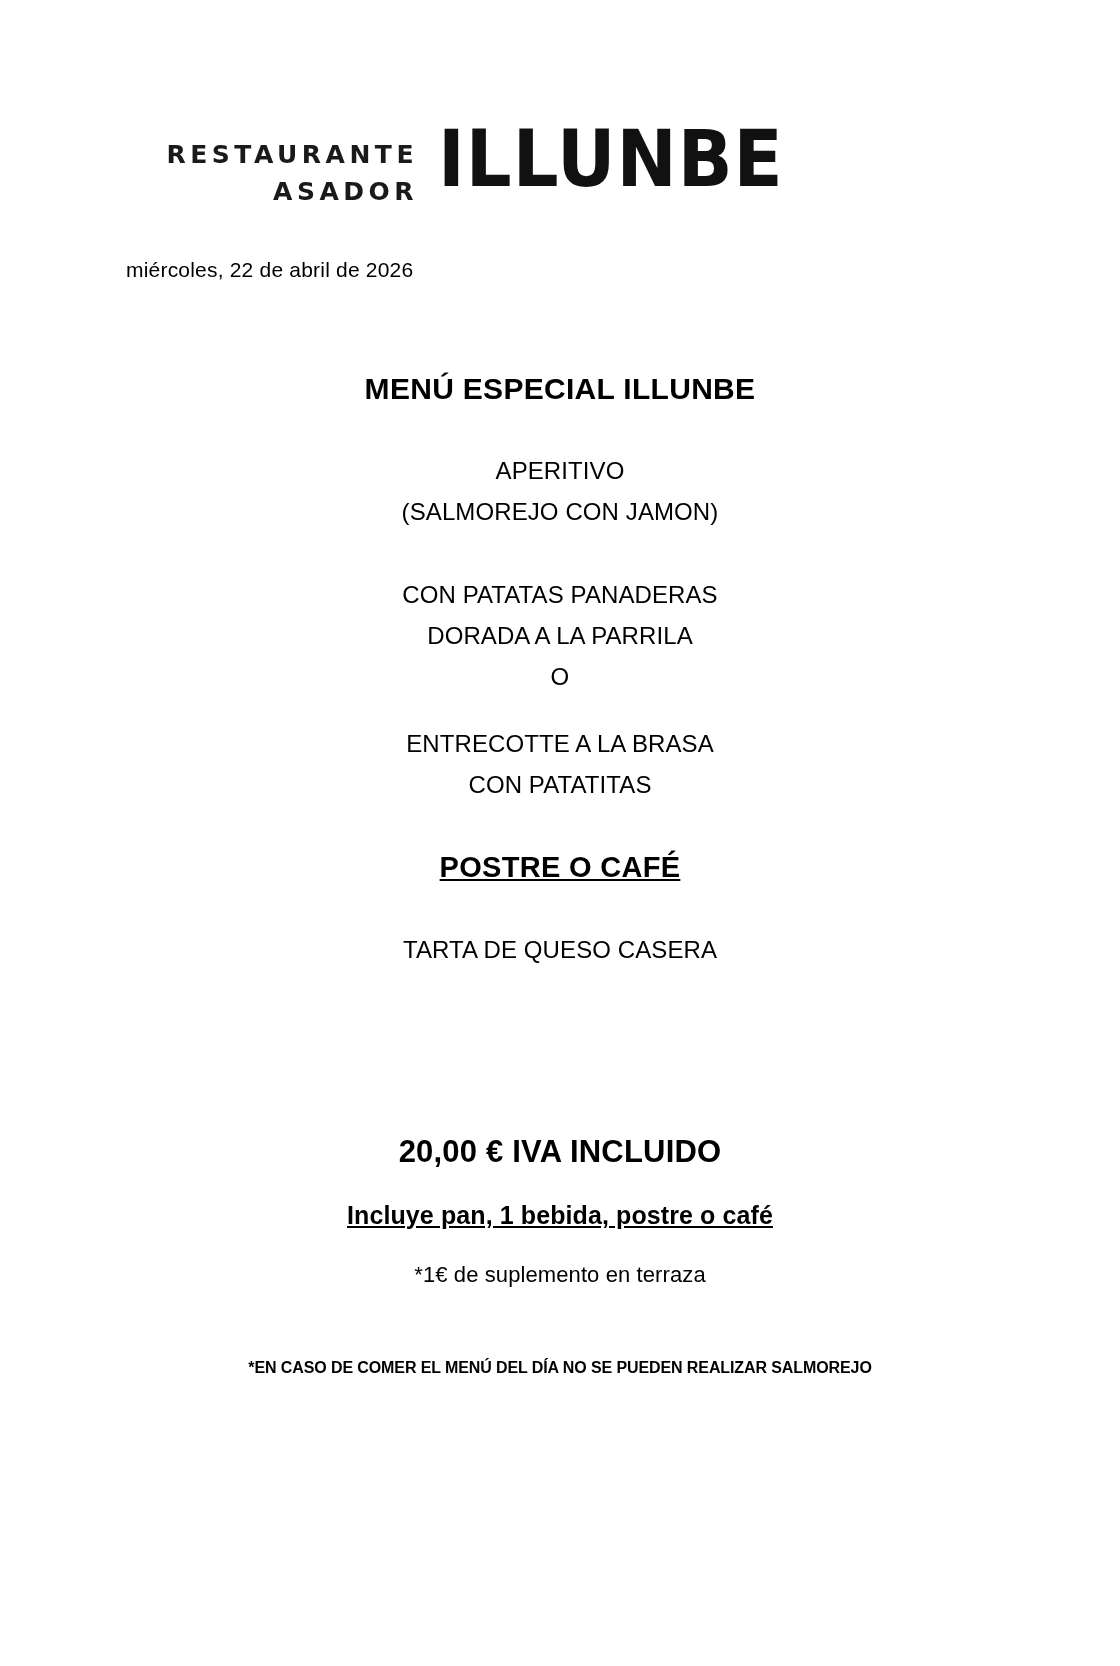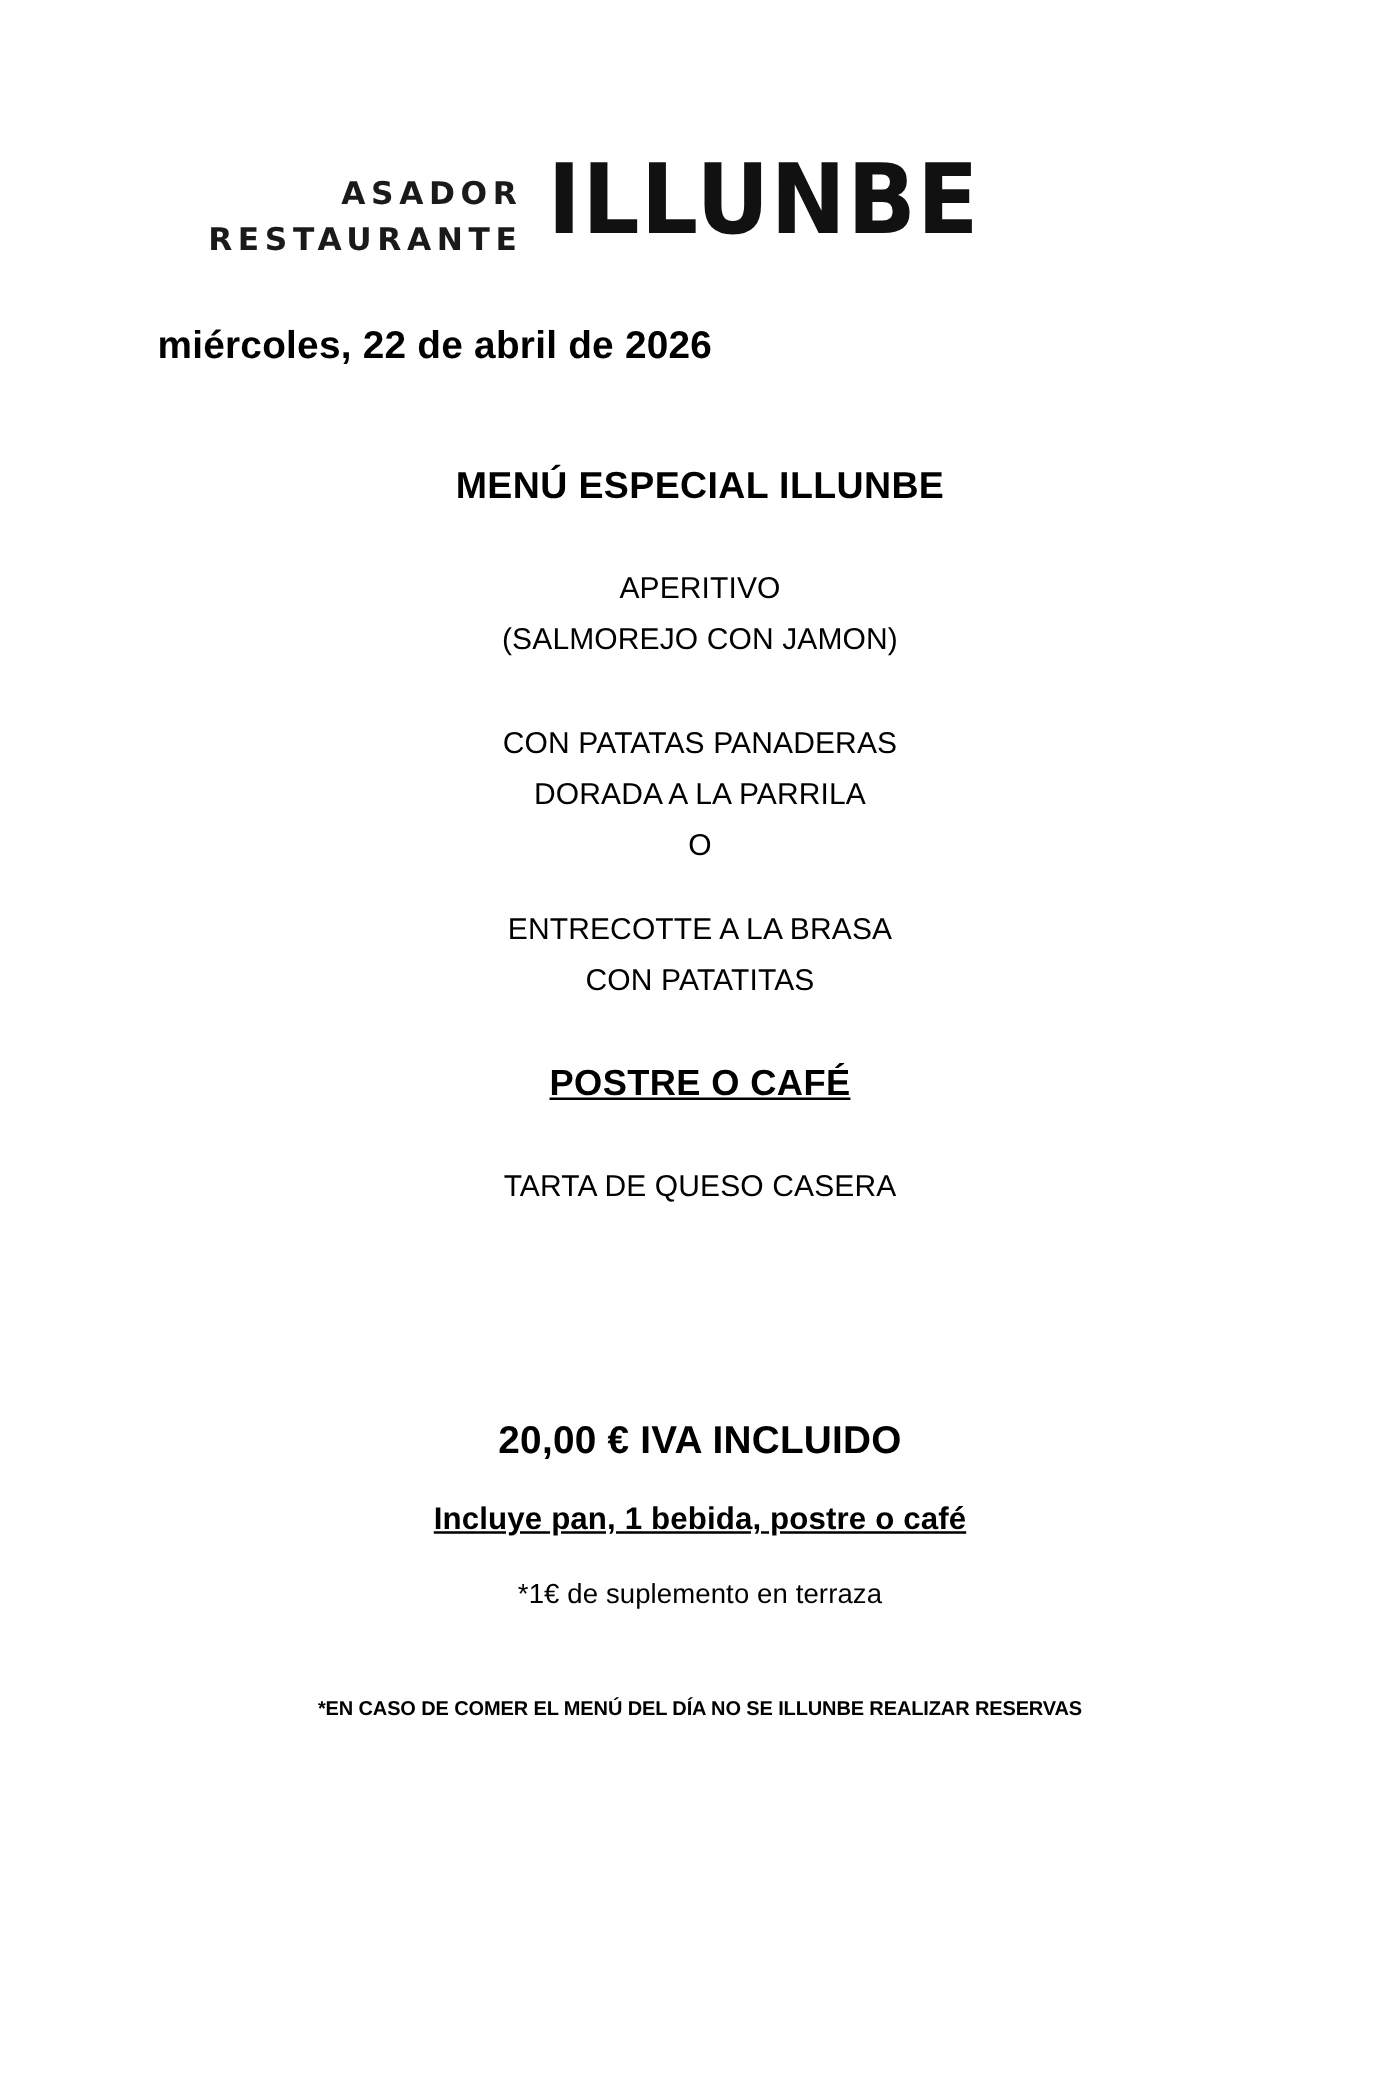--- a/index.html
+++ b/index.html
@@ -54,22 +54,22 @@
     color: #111111;
     transform: scaleY(1.08);
     transform-origin: left top;
   }
 
   
   .doc-date {
     position: absolute;
     left: 126px;
     top: 258px;
-    font-size: 31px;
-    font-weight: 700;
+    font-size: 21px;
+    font-weight: 400;
     color: #000;
     letter-spacing: 0.2px;
   }
 
   
   .menu-body {
     position: absolute;
     left: 0;
     top: 370px;
     width: 1120px;
@@ -140,22 +140,22 @@
     letter-spacing: -0.1px;
   }
 </style>
 </head>
 <body>
 
 <div class="page">
 
   <div class="logo-block">
     <div class="logo-words">
+      <div>RESTAURANTE</div>
       <div>ASADOR</div>
-      <div>RESTAURANTE</div>
     </div>
     <div class="logo-mark">ILLUNBE</div>
   </div>
 
   <div class="doc-date">miércoles, 22 de abril de 2026</div>
 
   <div class="menu-body">
     <div class="center-col">
 
       <div class="menu-title">MENÚ ESPECIAL ILLUNBE</div>
@@ -192,18 +192,18 @@
       <div class="spacer-sm"></div>
 
       <div class="includes">Incluye pan, 1 bebida, postre o café</div>
 
       <div class="spacer-sm"></div>
 
       <div class="supplement">*1€ de suplemento en terraza</div>
 
       <div class="spacer-lg"></div>
 
-      <div class="footnote">*EN CASO DE COMER EL MENÚ DEL DÍA NO SE ILLUNBE REALIZAR RESERVAS</div>
+      <div class="footnote">*EN CASO DE COMER EL MENÚ DEL DÍA NO SE PUEDEN REALIZAR SALMOREJO</div>
 
     </div>
   </div>
 
 </div>
 
 </body></html>

